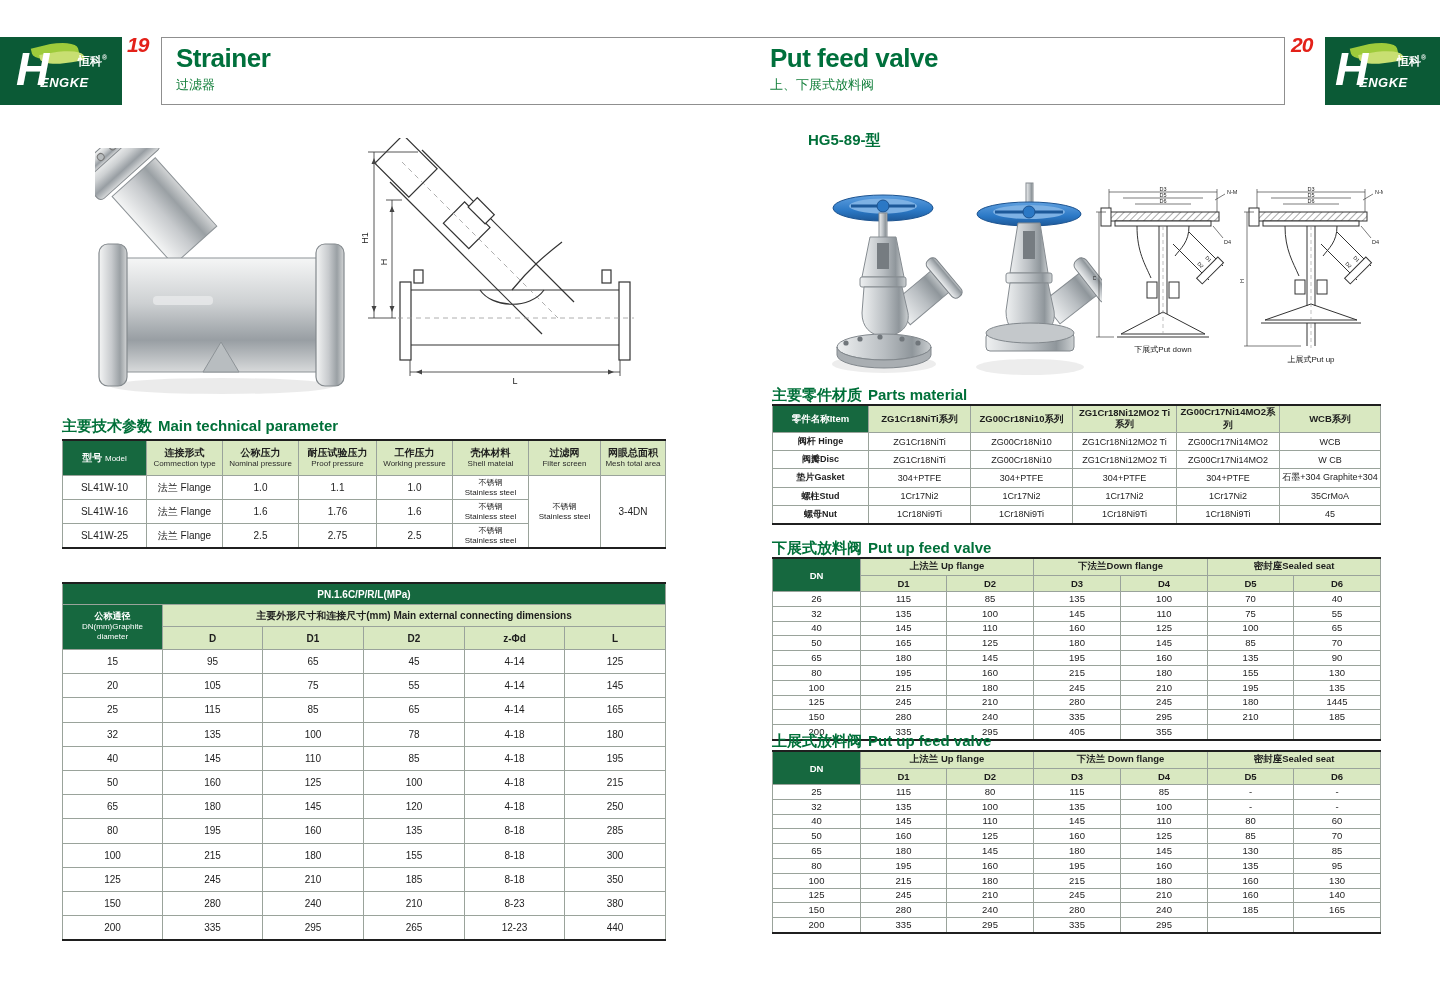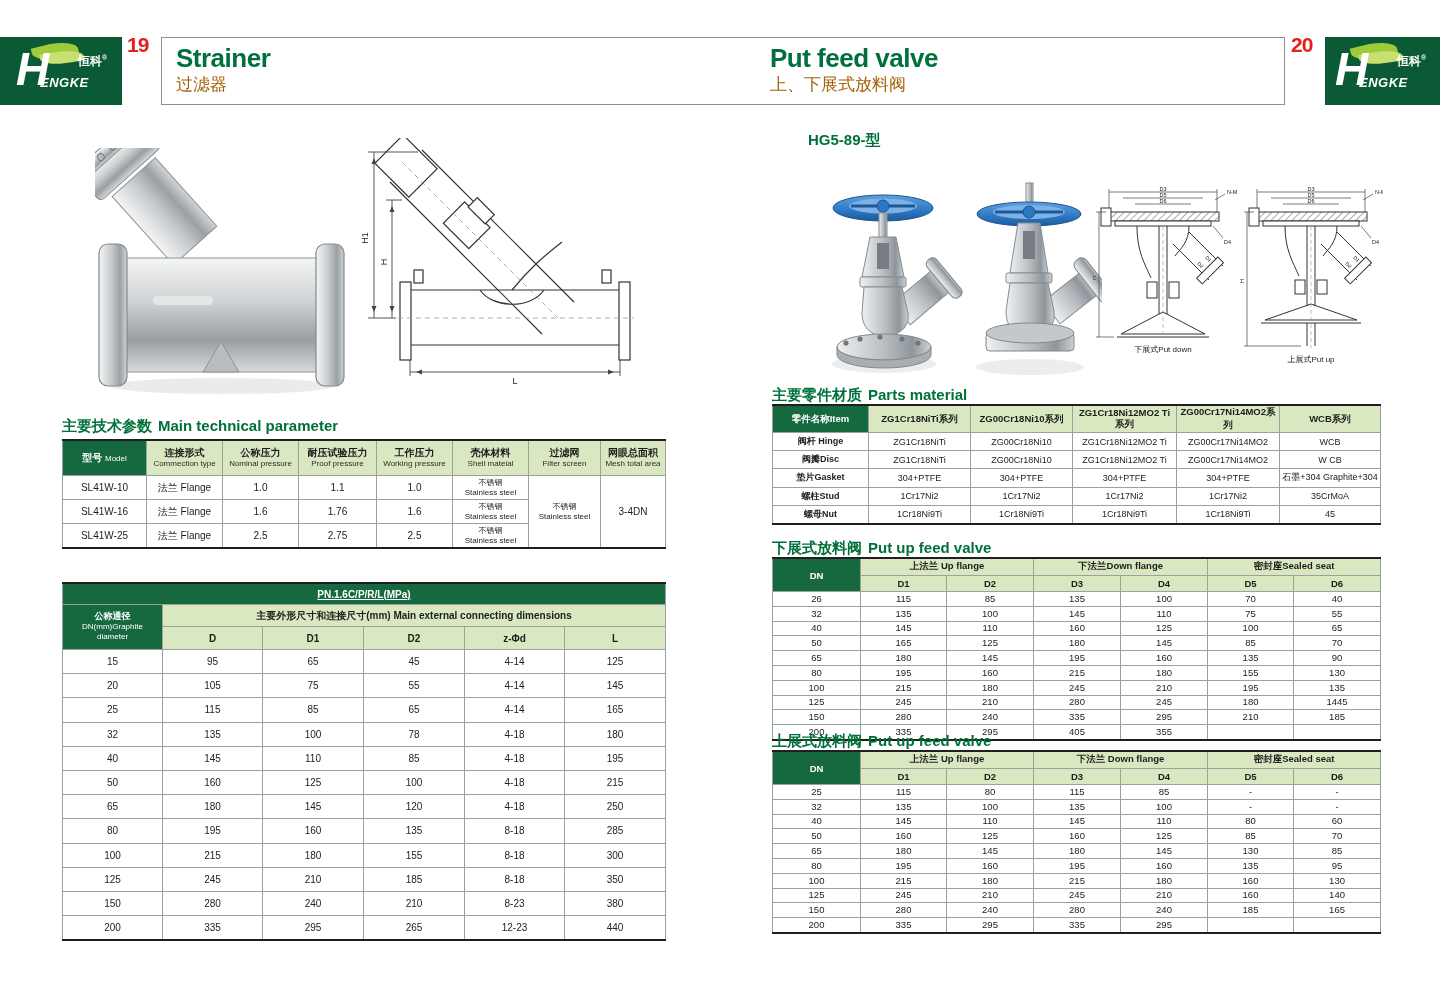--- a/index.html
+++ b/index.html
@@ -11,46 +11,46 @@
   .logo-block{position:absolute;background:#0b5a36;overflow:hidden;}
   .logo-inner{position:relative;width:100%;height:100%;}
   .logo-h{position:absolute;left:16px;top:2px;color:#fff;font-style:italic;font-weight:800;font-size:46px;line-height:60px;}
   .logo-engke{position:absolute;left:40px;top:38px;color:#fff;font-style:italic;font-weight:800;font-size:13px;letter-spacing:.5px;}
   .logo-cn{position:absolute;left:78px;top:16px;color:#fff;font-size:12px;font-weight:700;}
   .logo-reg{font-size:7px;vertical-align:super;}
   .leaf1,.leaf2{position:absolute;border-radius:0 70% 0 70%;}
   .leaf1{left:32px;top:6px;width:46px;height:16px;background:#9ecb3b;transform:rotate(-14deg);}
   .leaf2{left:40px;top:14px;width:44px;height:13px;background:#c8df72;transform:rotate(-10deg);}
 
-  .pagenum{position:absolute;color:#e32119;font-weight:800;font-size:21px;letter-spacing:-1px;}
+  .pagenum{position:absolute;color:#e32119;font-weight:800;font-size:21px;letter-spacing:-1px;font-style:italic;}
   .title-box{position:absolute;left:161px;top:37px;width:1122px;height:66px;border:1px solid #8f8f8f;background:#fff;}
   .tgroup{position:absolute;top:5px;}
   .t-en{font-size:26px;font-weight:800;color:#00703c;letter-spacing:-.5px;line-height:30px;}
-  .t-zh{font-size:17px;color:#a16207;line-height:24px;}
+  .t-zh{font-size:13px;color:#15803d;line-height:24px;}
 
   
   .sec-title{position:absolute;font-weight:800;font-size:15px;color:#007039;white-space:nowrap;}
   .sec-title .en{margin-left:6px;}
 
   
   table{position:absolute;border-collapse:collapse;table-layout:fixed;
         border-top:2px solid #1f1f1f;border-bottom:2px solid #1f1f1f;background:#fff;}
   th,td{border:1px solid #9aa39b;text-align:center;vertical-align:middle;padding:0 2px;overflow:hidden;}
   .dark{background:#16683f;color:#fff;}
   .lite{background:#d9e8c1;color:#1d1d1d;}
   .hzh{font-size:10px;font-weight:700;line-height:12px;}
   .hen{font-size:8px;font-weight:400;line-height:10px;color:#2c2c2c;}
 
   
   #tech-table td{height:23px;font-size:10px;color:#1d1d1d;}
   #tech-table th{height:34px;}
   #tech-table .small2{font-size:8px;line-height:9.5px;}
 
   
-  #dim-table .band{height:20px;font-size:10px;font-weight:700;text-decoration:underline;}
+  #dim-table .band{height:20px;font-size:10px;font-weight:700;}
   #dim-table .sub th{height:22px;font-size:10px;font-weight:700;}
   #dim-table td{height:23.2px;font-size:10px;}
   #dim-table .dncell{font-size:9px;line-height:10.5px;font-weight:700;}
   #dim-table .spanhdr{font-size:10px;font-weight:700;height:21px;}
 
   
   #parts-table th{height:22px;font-size:9.5px;font-weight:700;}
   #parts-table td{height:17.2px;font-size:9px;}
   #parts-table td:first-child{font-weight:700;}
 

